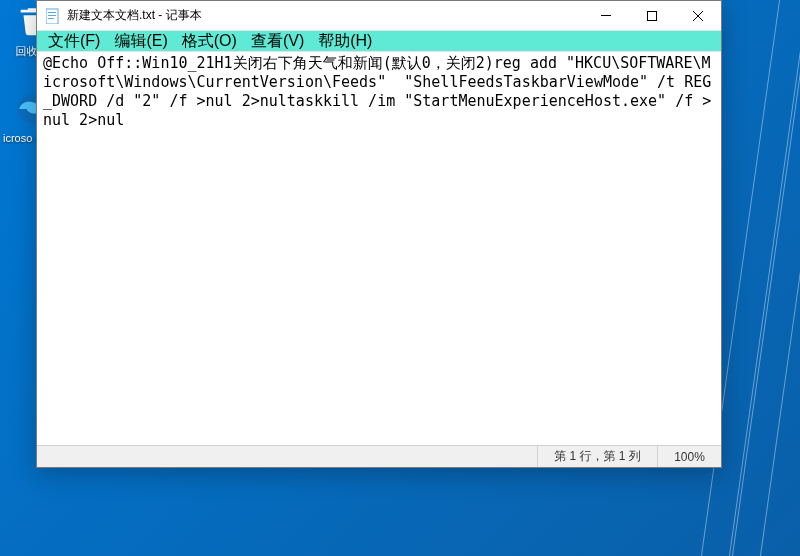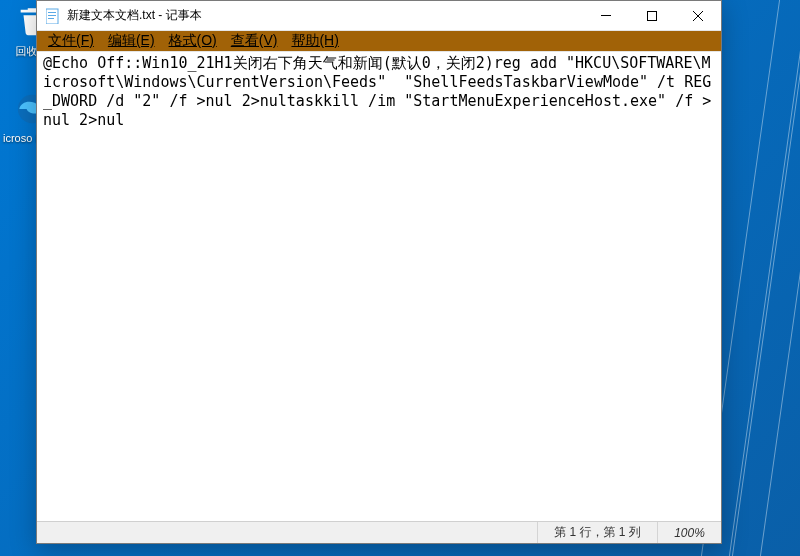--- a/index.html
+++ b/index.html
@@ -38,21 +38,21 @@
       text-shadow: 0 1px 2px rgba(0,0,0,.6);
     }
     .desktop-icon .glyph { font-size: 34px; line-height: 36px; display:block; }
     .desktop-icon.recycle { top: 4px; }
     .desktop-icon.edge    { top: 92px; }
     .notepad-window {
       position: absolute;
       left: 36px;
       top: 0;
       width: 686px;
-      height: 544px;
+      height: 468px;
       background: #ffffff;
       border: 1px solid #7a7a7a;
       box-shadow: 0 6px 24px rgba(0,0,0,.25);
       display: flex;
       flex-direction: column;
     }
     .titlebar {
       height: 30px;
       background: #ffffff;
       display: flex;
@@ -73,27 +73,26 @@
     .win-btn {
       width: 46px;
       height: 30px;
       display: flex;
       align-items: center;
       justify-content: center;
       color: #000;
     }
     .menubar {
       height: 21px;
-      background: #a16207;
+      background: #5eead4;
       display: flex;
       align-items: center;
       padding: 0 4px;
-      font-size: 14px;
+      font-size: 16px;
       border-bottom: 1px solid #e5e5e5;
-      text-decoration: underline;
     }
     .menu-item { padding: 1px 7px; cursor: default; }
     .editor {
       flex: 1;
       padding: 2px 6px;
       font-family: Consolas, "Microsoft YaHei", monospace;
       font-size: 15px;
       line-height: 19px;
       border: none;
       resize: none;
@@ -111,21 +110,21 @@
       font-size: 12px;
       color: #333;
     }
     .status-cell {
       border-left: 1px solid #d4d4d4;
       padding: 0 12px;
       display:flex;align-items:center;justify-content:center;
     }
     .status-spacer { flex:1; border-left:none; }
     .status-cell.pos { flex:0 0 120px; }
-    .status-cell.zoom{ flex:0 0 64px;font-style:italic; }
+    .status-cell.zoom{ flex:0 0 64px; }
     .status-cell.eol { flex:0 0 120px; }
     .status-cell.enc { flex:0 0 90px; }
   </style>
 </head>
 <body>
 
 <div class="wallpaper-lines"></div>
 
 <div class="desktop-icon recycle">
   <span class="glyph">

